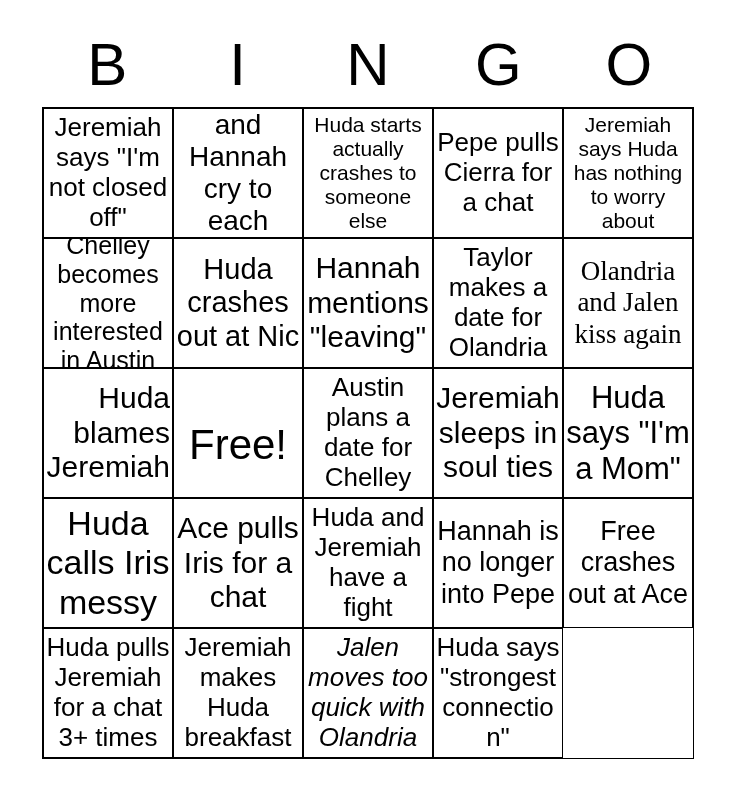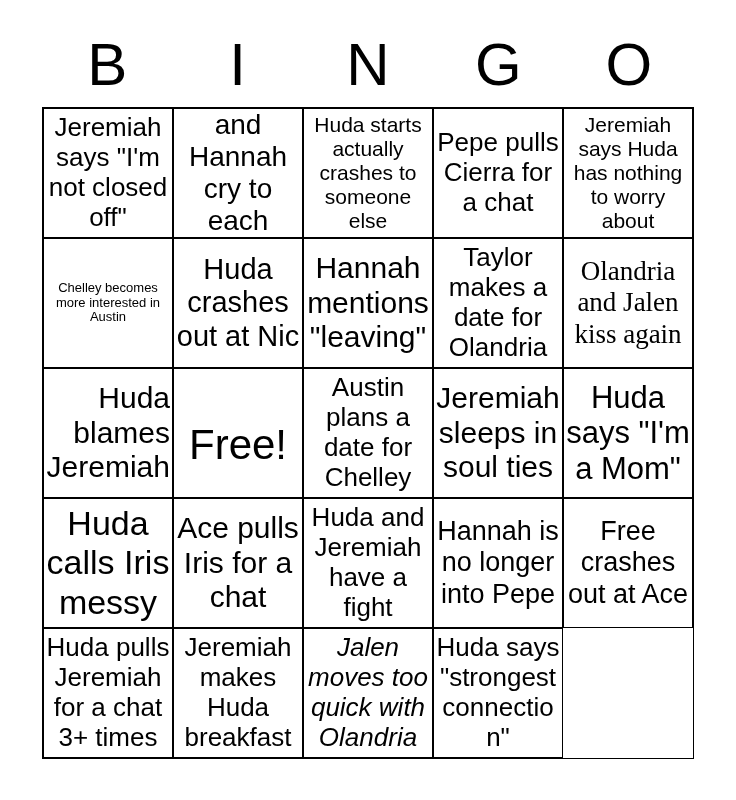--- a/index.html
+++ b/index.html
@@ -86,21 +86,21 @@
         <span class="cell-text" style="font-size: 21px;">Huda starts actually crashes to someone else</span>
       </div>
     <div class="cell">
         <span class="cell-text" style="font-size: 26px;">Pepe pulls Cierra for a chat</span>
       </div>
 
     <div class="cell">
         <span class="cell-text" style="font-size: 21px;">Jeremiah says Huda has nothing to worry about</span>
       </div>
     <div class="cell">
-        <span class="cell-text" style="font-size: 13px;">Chelley becomes more interested in Austin</span>
+        <span class="cell-text" style="font-size: 25px;">Chelley becomes more interested in Austin</span>
       </div>
     <div class="cell">
         <span class="cell-text" style="font-size: 29px;">Huda crashes out at Nic</span>
       </div>
     <div class="cell">
         <span class="cell-text" style="font-size: 30px;">Hannah mentions "leaving"</span>
       </div>
     <div class="cell">
         <span class="cell-text" style="font-size: 26px;">Taylor makes a date for Olandria</span>
       </div>

